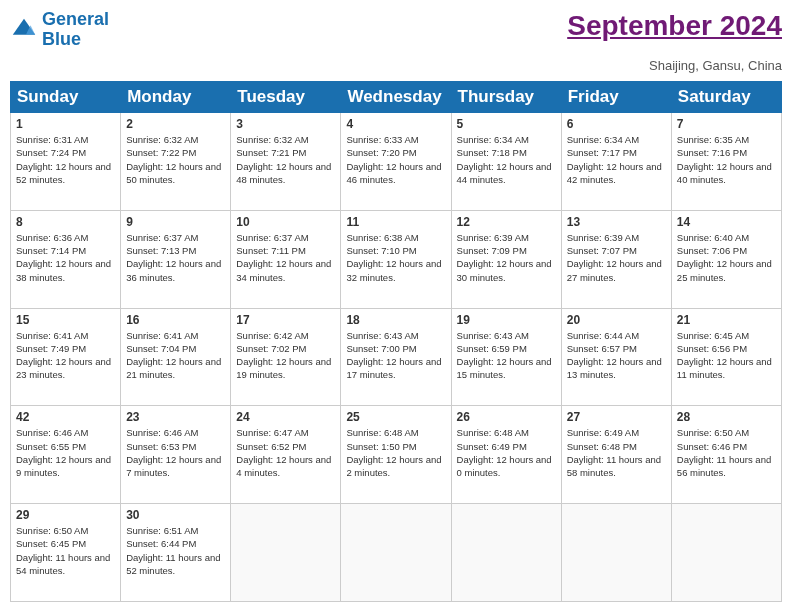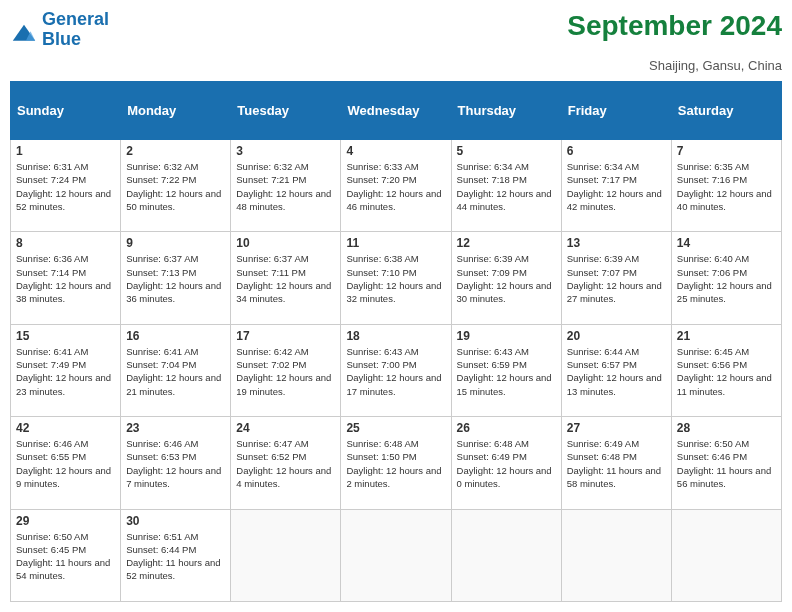--- a/index.html
+++ b/index.html
@@ -18,60 +18,61 @@
       flex-direction: column;
     }
     .header {
       display: flex;
       justify-content: space-between;
       align-items: flex-start;
       margin-bottom: 8px;
     }
     .logo {
       display: flex;
-      align-items: flex-end;
+      align-items: center;
       gap: 4px;
     }
     .logo-text {
       font-size: 18px;
       font-weight: bold;
       color: #333;
       line-height: 1.1;
     }
     .logo-text span { color: #1a6faf; }
     .logo-icon {
       width: 28px;
       height: 28px;
     }
     .header-right {
       text-align: right;
     }
     .month-title {
       font-size: 28px;
       font-weight: bold;
-      color: #15803d;
+      color: #701a75;
+      text-decoration: underline;
     }
     .location {
       font-size: 13px;
       color: #555;
       margin-top: 16px;
     }
     .calendar {
       flex: 1;
       border: 1px solid #ccc;
       border-collapse: collapse;
       width: 100%;
       table-layout: fixed;
     }
     .calendar th {
       background: #1a6faf;
       color: white;
       text-align: left;
-      padding: 21px 6px;
-      font-size: 13px;
+      padding: 5px 6px;
+      font-size: 17px;
       font-weight: bold;
       border: 1px solid #1a6faf;
     }
     .calendar td {
       border: 1px solid #ccc;
       vertical-align: top;
       padding: 4px 5px;
       font-size: 9.5px;
       color: #333;
       background: #fff;

